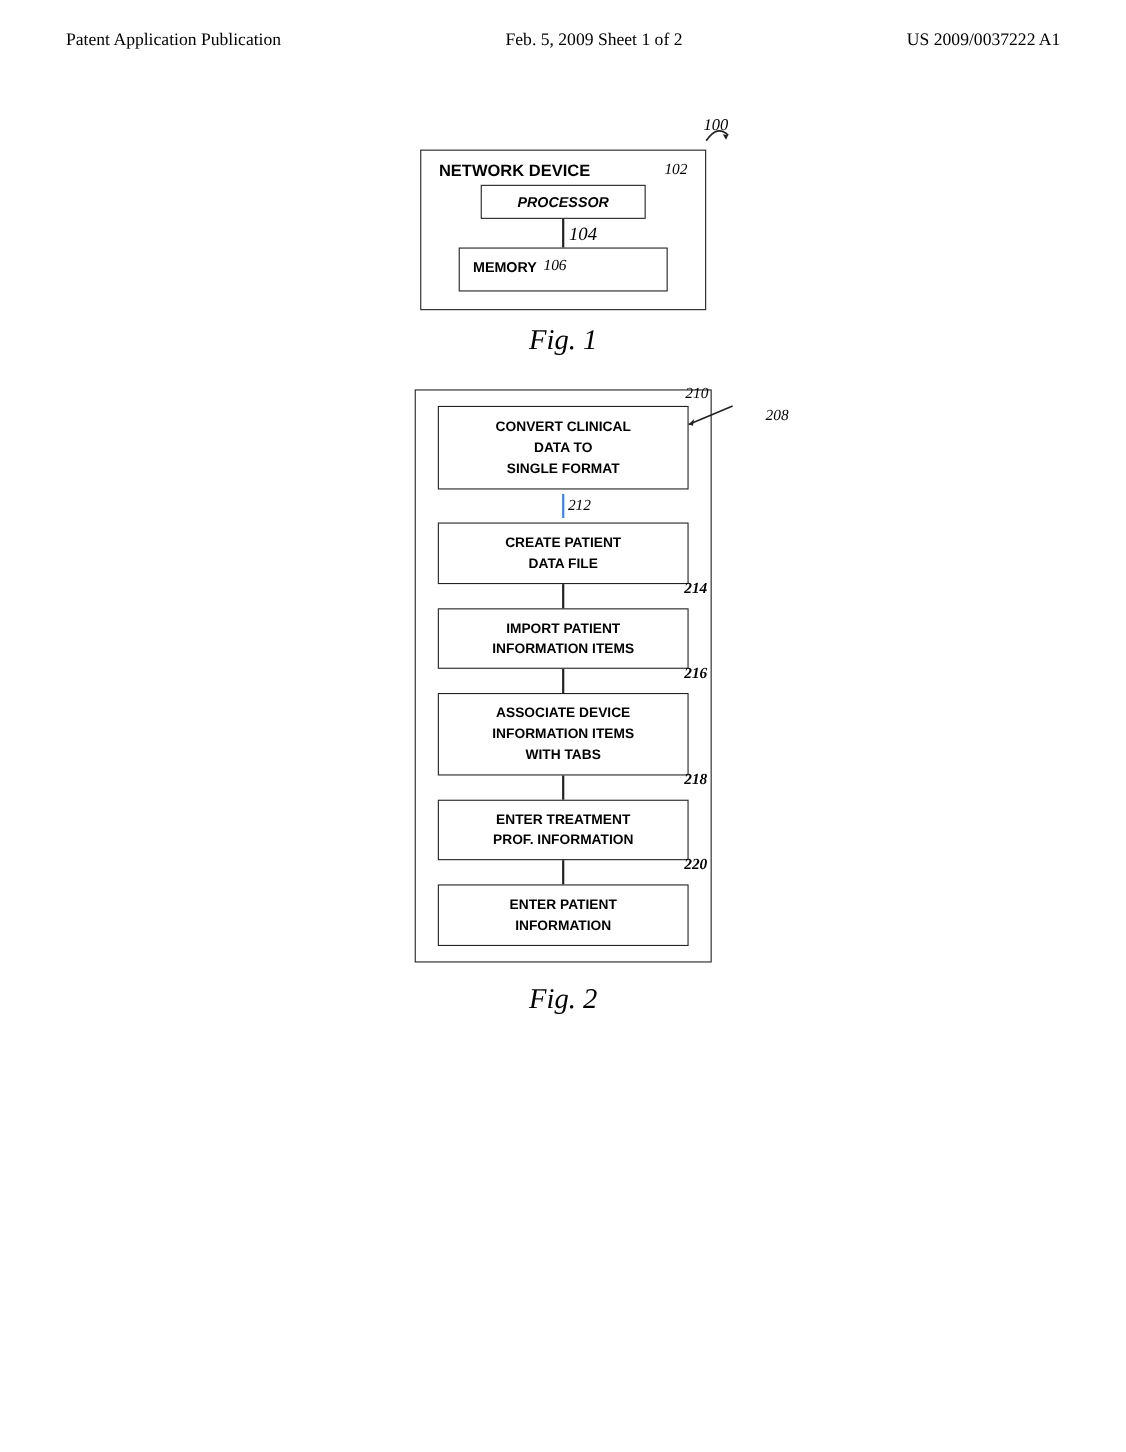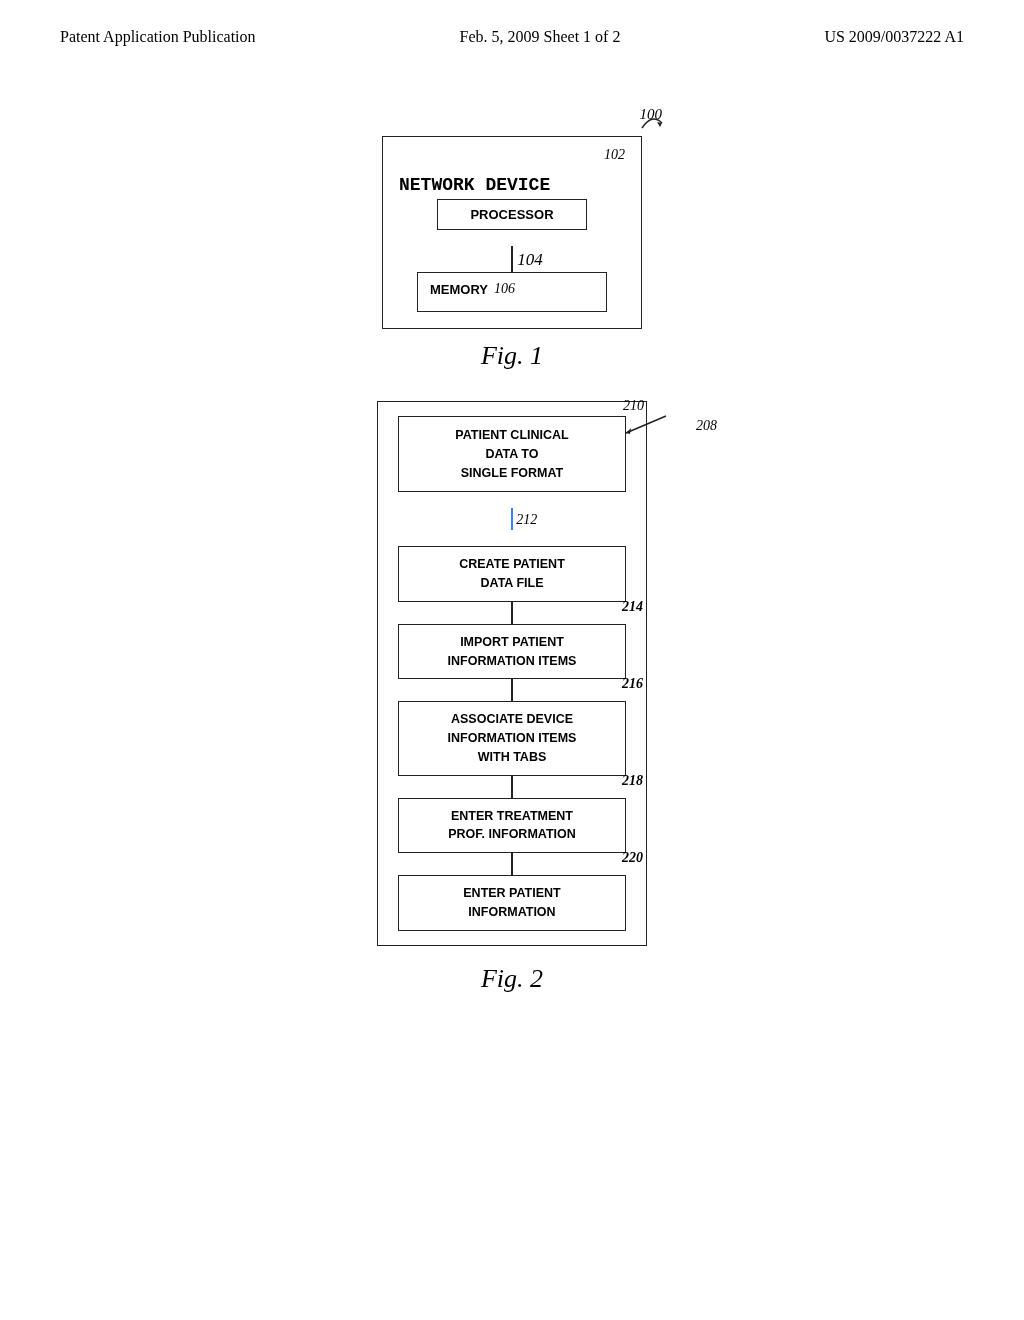--- a/index.html
+++ b/index.html
@@ -67,27 +67,27 @@
       <div style="position:absolute; right:60px; top:0; font-style:italic; font-size:15px; font-family:'Times New Roman',serif;"><span>100</span></div>
 
       <svg width="80" height="30" style="position:absolute; right:40px; top:2px;">
         <path d="M 40 20 Q 50 5 60 15" stroke="#222" stroke-width="1.5" fill="none"></path>
         <polygon points="60,15 55,14 58,19" fill="#222"></polygon>
       </svg>
     </div>
 
     <div style="position:relative; border:1.5px solid #222; width:260px; margin:30px auto 0 auto; padding:10px 16px 16px 16px;">
       <div style="display:flex; justify-content:space-between; align-items:flex-start; margin-bottom:4px;">
-        <span style="font-weight:bold; font-size:18px; font-family:Liberation Mono, monospace;margin-top:28px;">NETWORK DEVICE</span>
+        <span style="font-weight:bold; font-size:15px; font-family:Liberation Sans, sans-serif;">NETWORK DEVICE</span>
         <span style="font-style:italic; font-size:14px; font-family:'Times New Roman',serif; margin-left:8px;">
           <span>102</span>
         </span>
       </div>
 
-      <div style="border:1.5px solid #222; text-align:center; font-weight:bold; font-size:13px; font-family:Arial,sans-serif; padding:7px 16px; width:150px; margin:0 auto 16px auto;">
+      <div style="border:1.5px solid #222; text-align:center; font-weight:bold; font-size:13px; font-family:Arial,sans-serif; padding:7px 16px; width:150px; margin:0 auto 0 auto;font-style:italic;">
         <span>PROCESSOR</span>
       </div>
 
       <div style="width:1.5px; height:26px; background:#222; margin:0 auto; position:relative;">
 
         <div style="position:absolute; left:6px; top:4px; font-style:italic; font-size:17px; font-family:'Times New Roman',serif;">
           <span>104</span>
         </div>
       </div>
 
@@ -115,27 +115,27 @@
       </div>
     </div>
 
     <div style="border:1.5px solid #222; width:270px; margin:0 auto; padding:14px 20px 14px 20px; position:relative;">
 
       <div style="position:relative; margin-bottom:0;">
         <div style="position:absolute; right:-18px; top:-18px; font-style:italic; font-size:14px; font-family:'Times New Roman',serif;">
           <span>210</span>
         </div>
         <div style="border:1.5px solid #222; text-align:center; font-weight:bold; font-size:12.5px; font-family:Arial,sans-serif; padding:9px 10px; line-height:1.5;">
-          <div>PATIENT CLINICAL</div>
+          <div>CONVERT CLINICAL</div>
           <div>DATA TO</div>
           <div>SINGLE FORMAT</div>
         </div>
       </div>
 
-      <div style="width:1.5px; height:22px; background:#3b82f6; margin:16px auto; position:relative;">
+      <div style="width:1.5px; height:22px; background:#3b82f6; margin:4px auto; position:relative;">
         <div style="position:absolute; left:5px; top:4px; font-style:italic; font-size:14px; font-family:'Times New Roman',serif;">
           <span>212</span>
         </div>
       </div>
 
       <div style="position:relative; margin-bottom:0;">
         <div style="border:1.5px solid #222; text-align:center; font-weight:bold; font-size:12.5px; font-family:Arial,sans-serif; padding:8px 10px; line-height:1.5; position:relative;">
           <div>CREATE PATIENT</div>
           <div>DATA FILE</div>
           <div style="position:absolute; right:-18px; bottom:-16px; font-style:italic; font-size:14px; font-family:'Times New Roman',serif;">

